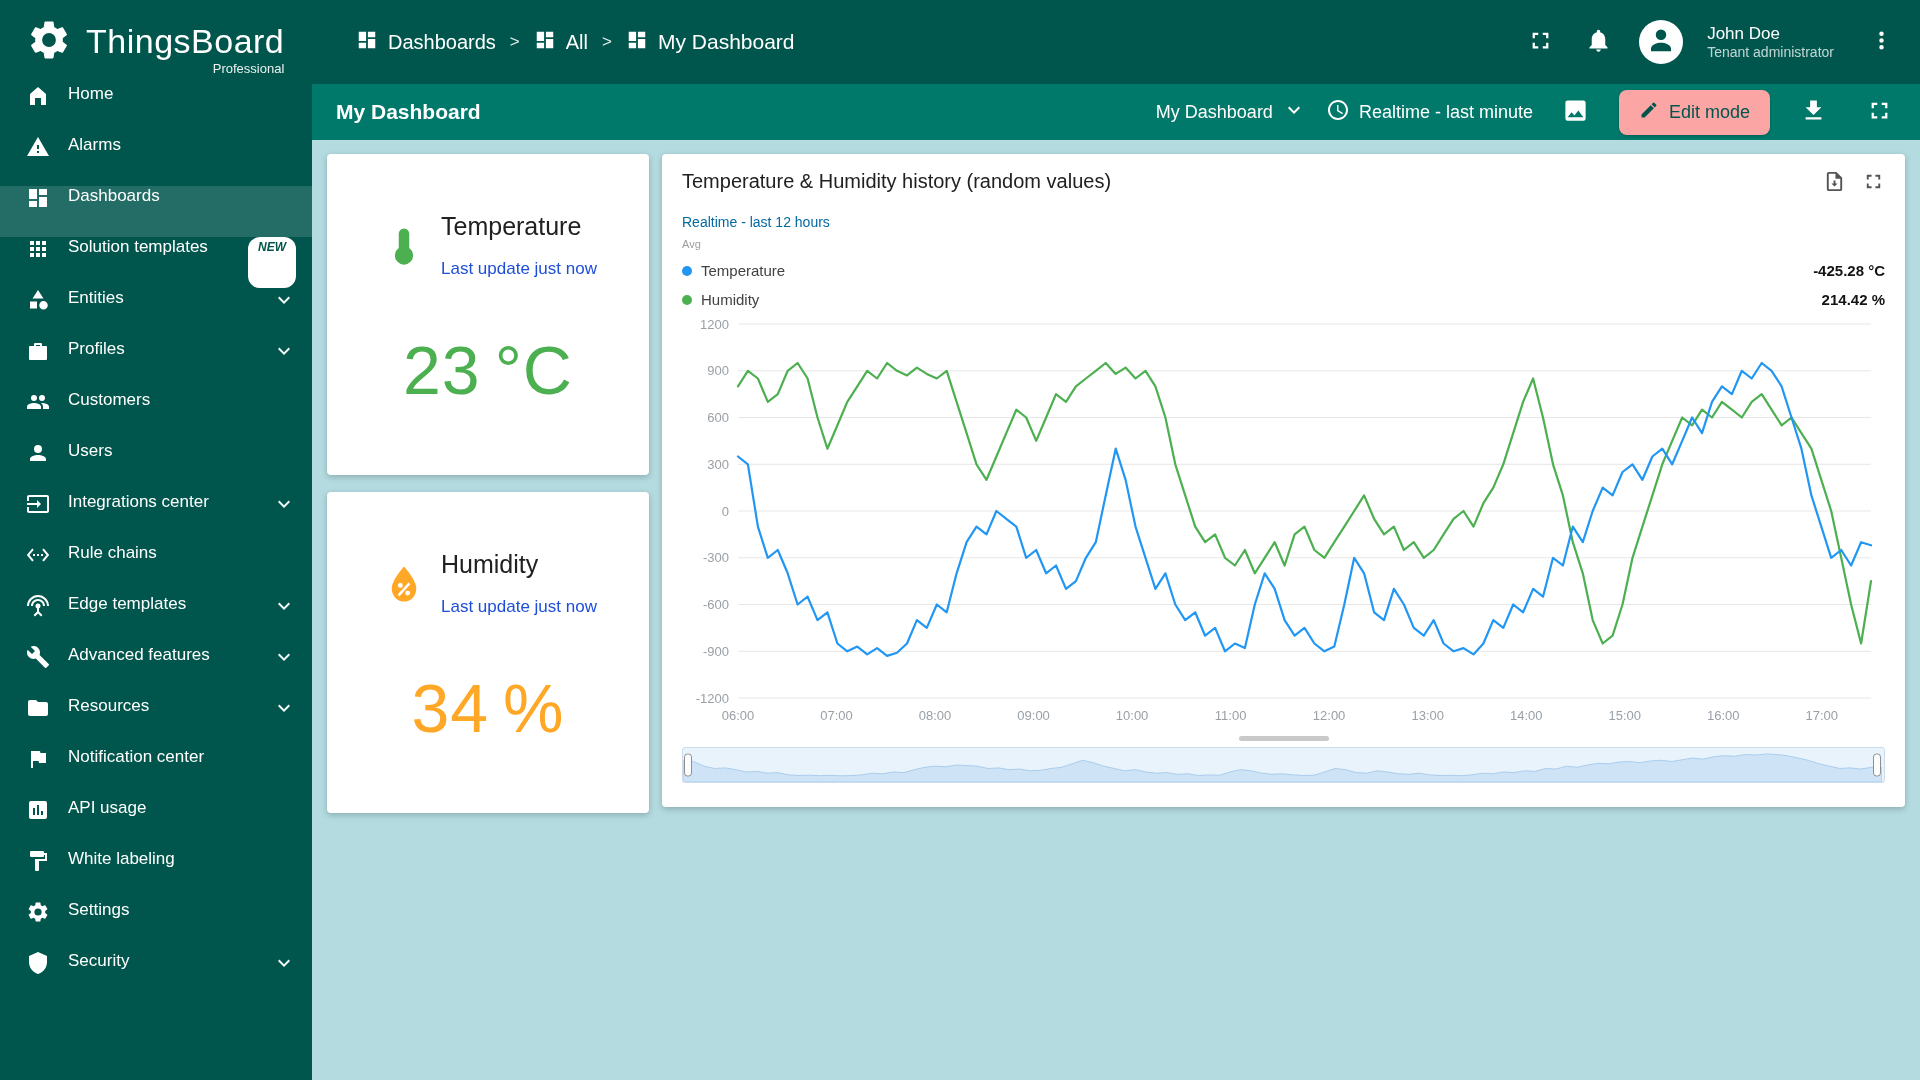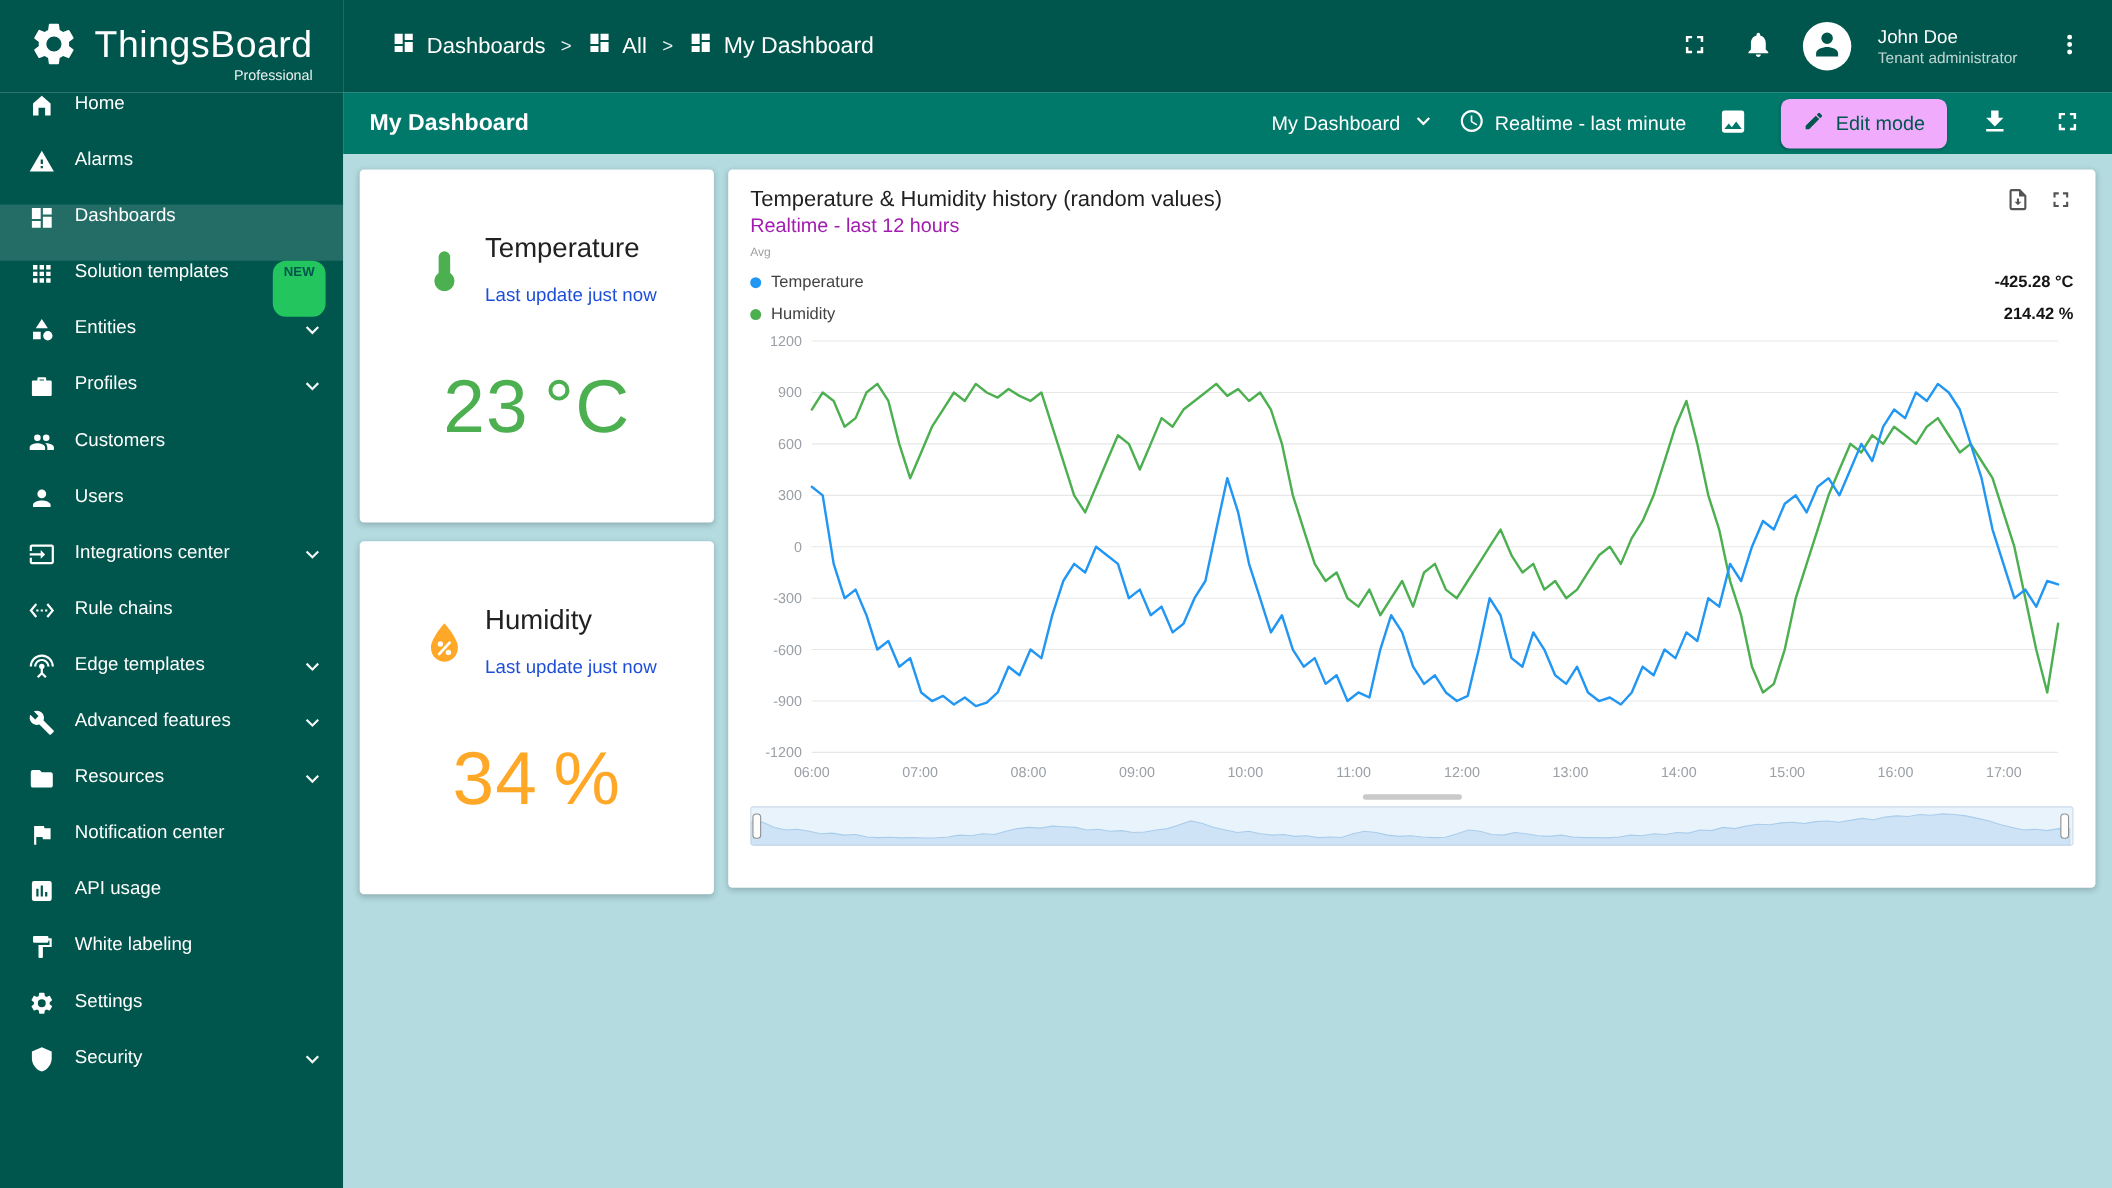--- a/index.html
+++ b/index.html
@@ -32,48 +32,48 @@
   .user-name { font-size:17px; }
   .user-role { font-size:14px; opacity:.75; }
 
   
   .toolbar { grid-area:toolbar; background:var(--toolbar,#00796b); color:#fff; display:flex; align-items:center; justify-content:space-between; padding:0 18px 0 24px; }
   .toolbar-title { font-size:21px; font-weight:bold; }
   .toolbar-right { display:flex; align-items:center; gap:20px; font-size:18px; }
   .dash-select,.timewindow { display:flex; align-items:center; gap:9px; cursor:pointer; white-space:nowrap; }
   .dash-select svg { width:24px; height:24px; }
   .timewindow svg { width:24px; height:24px; }
-  .edit-btn { display:flex; align-items:center; gap:10px; background:#f0abfc; color:var(--primary-dark,#00564d); border:none; border-radius:8px; padding:10px 20px; font-size:18px; font-weight:500; font-family:inherit; cursor:pointer; box-shadow:0 1px 3px rgba(0,0,0,.25); }
+  .edit-btn { display:flex; align-items:center; gap:10px; background:#fca5a5; color:var(--primary-dark,#00564d); border:none; border-radius:8px; padding:10px 20px; font-size:18px; font-weight:500; font-family:inherit; cursor:pointer; box-shadow:0 1px 3px rgba(0,0,0,.25); }
   .edit-btn svg { width:20px; height:20px; }
 
   
   .sidebar { grid-area:sidebar; background:var(--primary-dark,#00564d); color:#fff; overflow:hidden; }
   .nav-item { display:flex; height:51px; padding:0 16px 0 26px; gap:18px; font-size:17px; cursor:pointer; white-space:nowrap; }
   .nav-item.active { background:rgba(255,255,255,.14); }
   .nav-icon { display:flex; } .nav-icon svg { width:24px; height:24px; }
   .nav-label { flex:0 1 auto; }
-  .badge { margin-left:auto; background:#22c55e; color:var(--primary-dark,#00564d); font-size:12px; font-weight:bold; padding:3px 10px; border-radius:12px; }
+  .badge { margin-left:auto; background:#ffffff; color:var(--primary-dark,#00564d); font-size:12px; font-weight:bold; padding:3px 10px; border-radius:12px;font-style:italic; }
   .chev { margin-left:auto; display:flex; opacity:.95; } .chev svg { width:24px; height:24px; }
 
   
   .content { grid-area:content; background:var(--content-bg,#b3dbe0); padding:14px 15px; display:flex; gap:13px; align-items:flex-start; }
   .card { background:#fff; border-radius:4px; box-shadow:0 2px 6px rgba(0,0,0,.22); }
   .left-col { display:flex; flex-direction:column; gap:17px; width:322px; flex:0 0 322px; }
   .stat-card { width:322px; height:321px; overflow:hidden; }
   .stat-head { display:flex; align-items:center; gap:16px; padding:58px 20px 0 56px; }
   .stat-icon { display:flex; } .stat-icon svg { width:42px; height:42px; }
   .stat-title { font-size:25px; font-weight:500; color:#212121; }
   .stat-sub { font-size:17px; color:#1d4ed8; margin-top:18px; }
   .stat-value { margin-top:52px; text-align:center; font-size:68px; font-weight:500; letter-spacing:1px; white-space:nowrap; }
   .stat-value .unit { margin-left:14px; }
 
   .chart-card { flex:1; height:653px; padding:16px 20px 12px 20px; display:flex; flex-direction:column; overflow:hidden; }
   .chart-head { display:flex; justify-content:space-between; align-items:flex-start; }
   .chart-title { font-size:20px; font-weight:normal; color:#212121; }
-  .chart-sub { font-size:18px; color:#a21caf; margin-top:2px; }
+  .chart-sub { font-size:14px; color:#0369a1; margin-top:21px; }
   .chart-actions { display:flex; gap:16px; color:#545454; }
   .chart-actions .icon-act { cursor:pointer; display:flex; }
   .chart-actions svg { width:23px; height:23px; }
   .legend { margin-top:8px; }
   .avg-head { text-align:left; color:#9e9e9e; font-size:11px; }
   .legend-row { display:flex; align-items:center; gap:9px; margin-top:12px; font-size:15px; color:#424242; cursor:pointer; }
   .dot { width:10px; height:10px; border-radius:50%; flex:0 0 10px; }
   .legend-val { margin-left:auto; font-weight:bold; color:#141414; }
   #main-chart { height:412px; margin-top:8px; }
   .nav-thumb { width:90px; height:5px; background:#c9c9c9; border-radius:3px; margin:8px auto 6px; }

